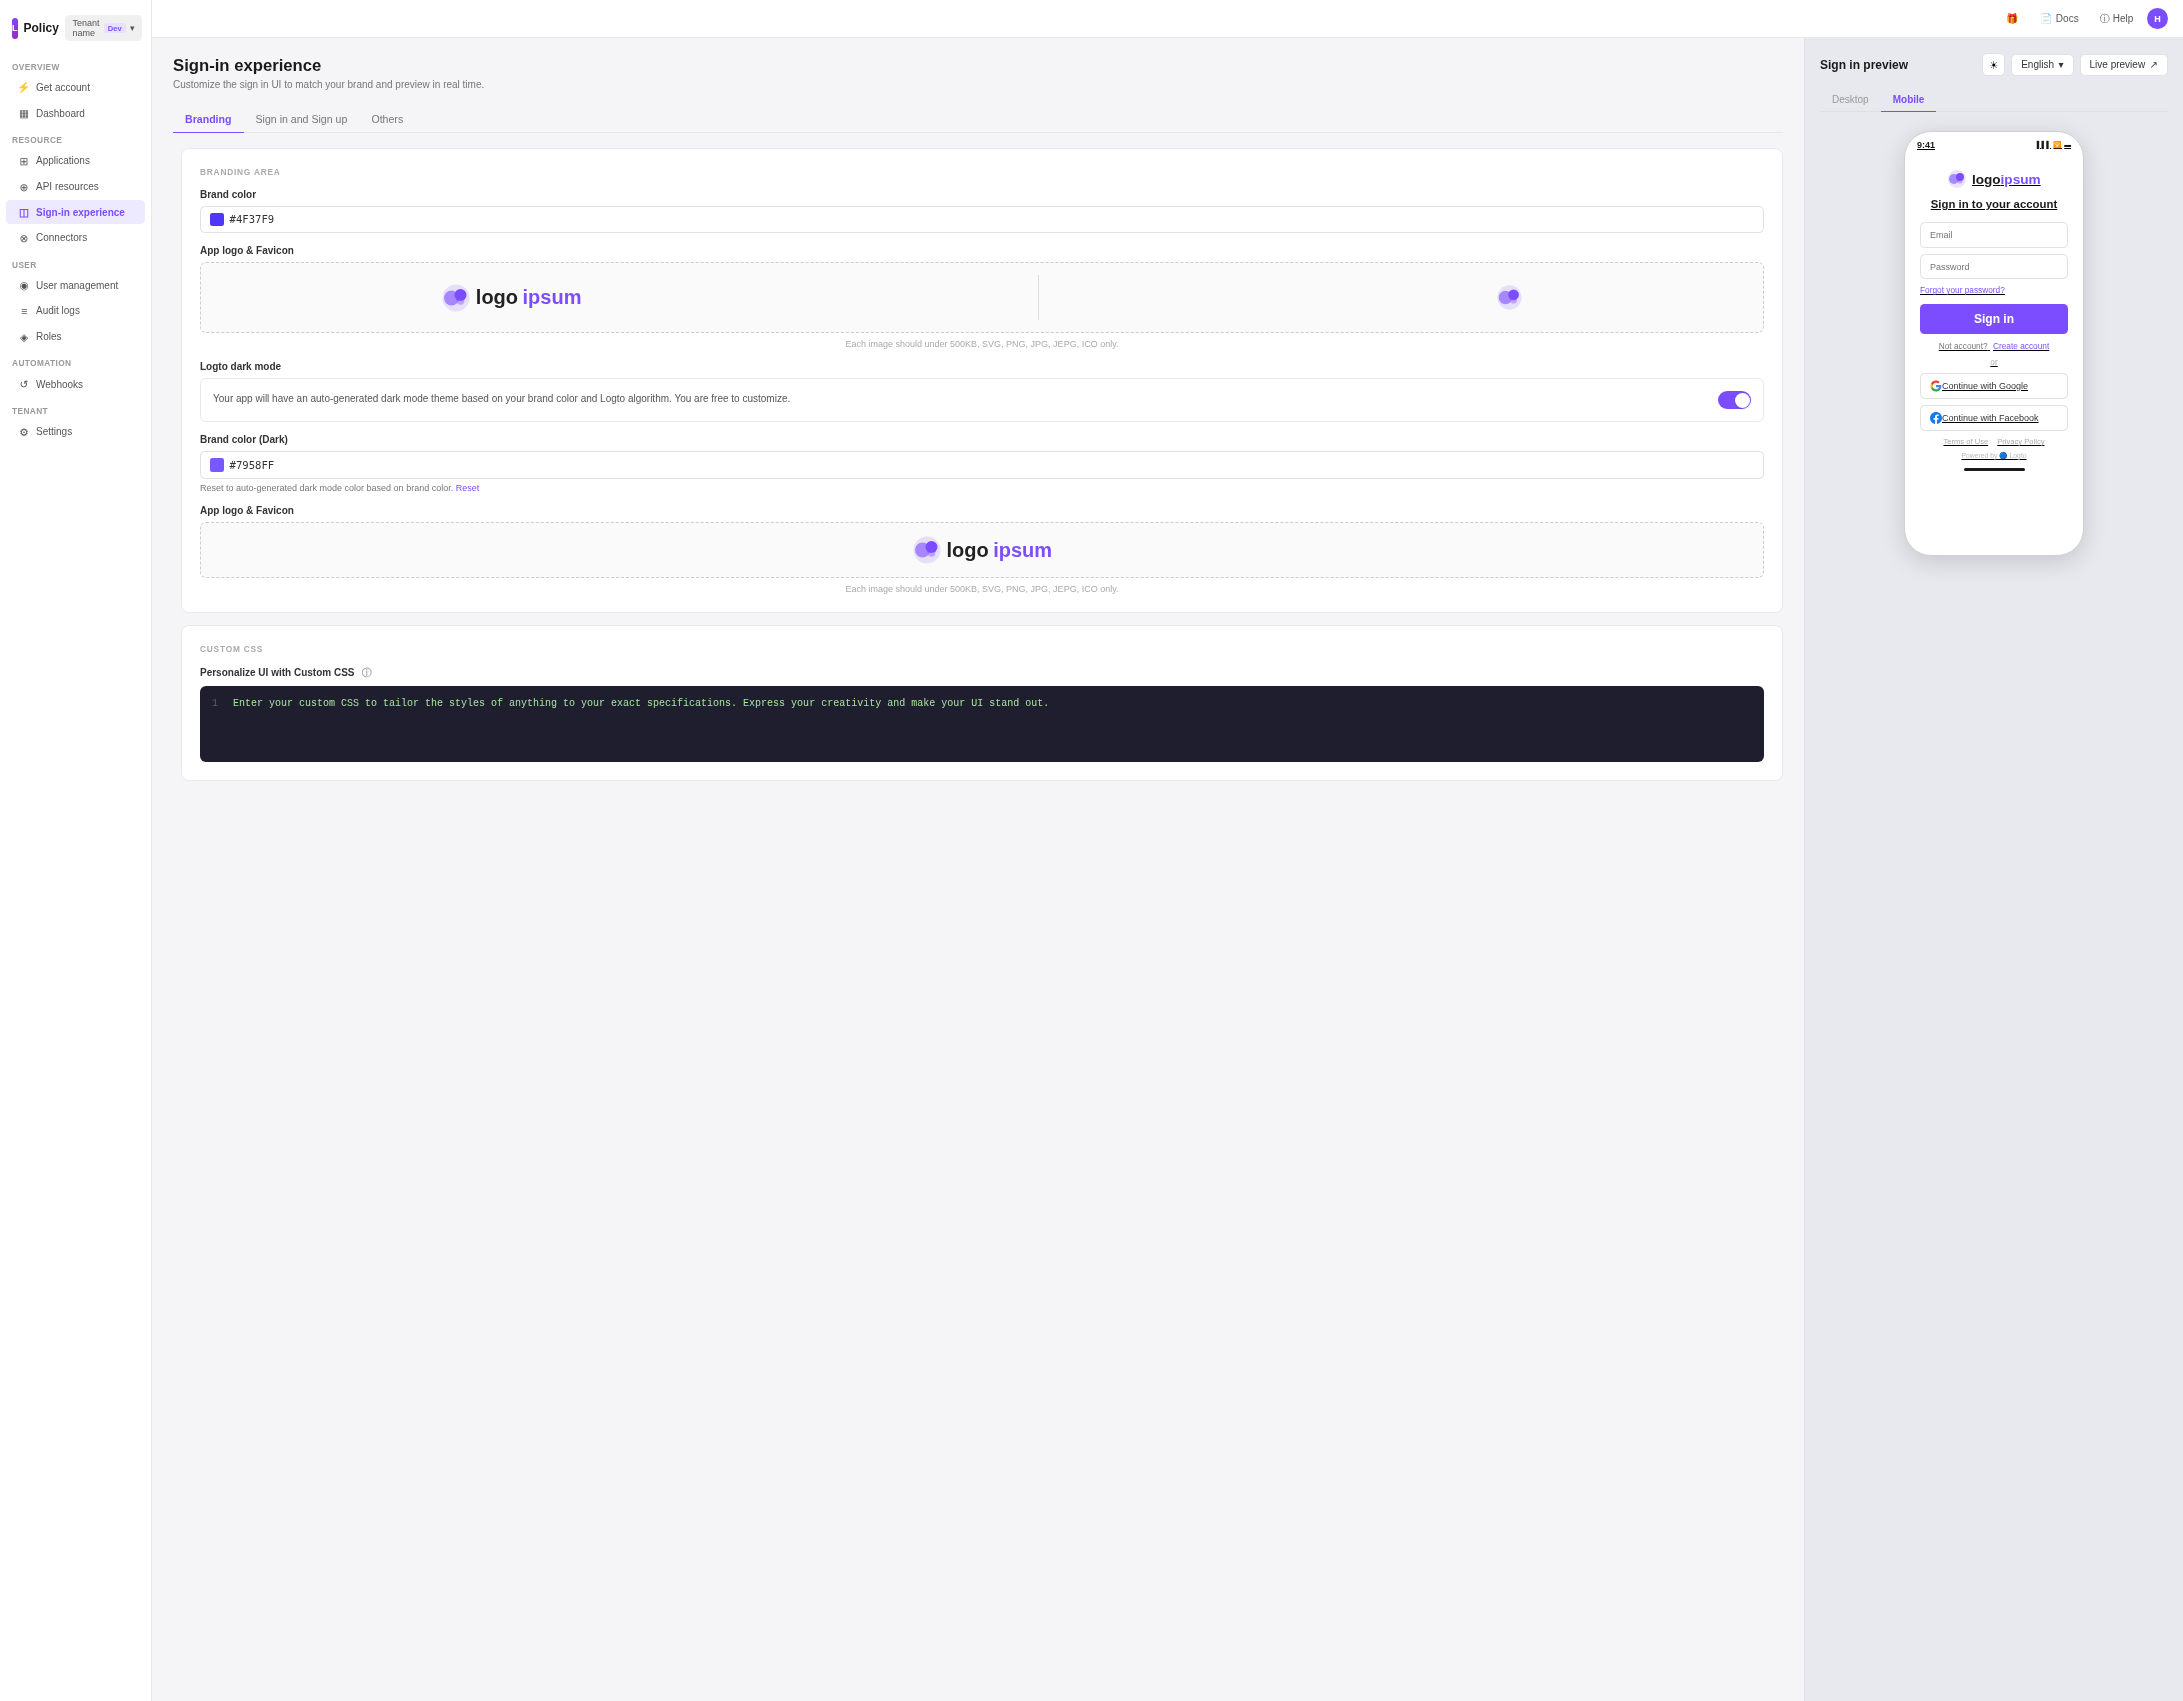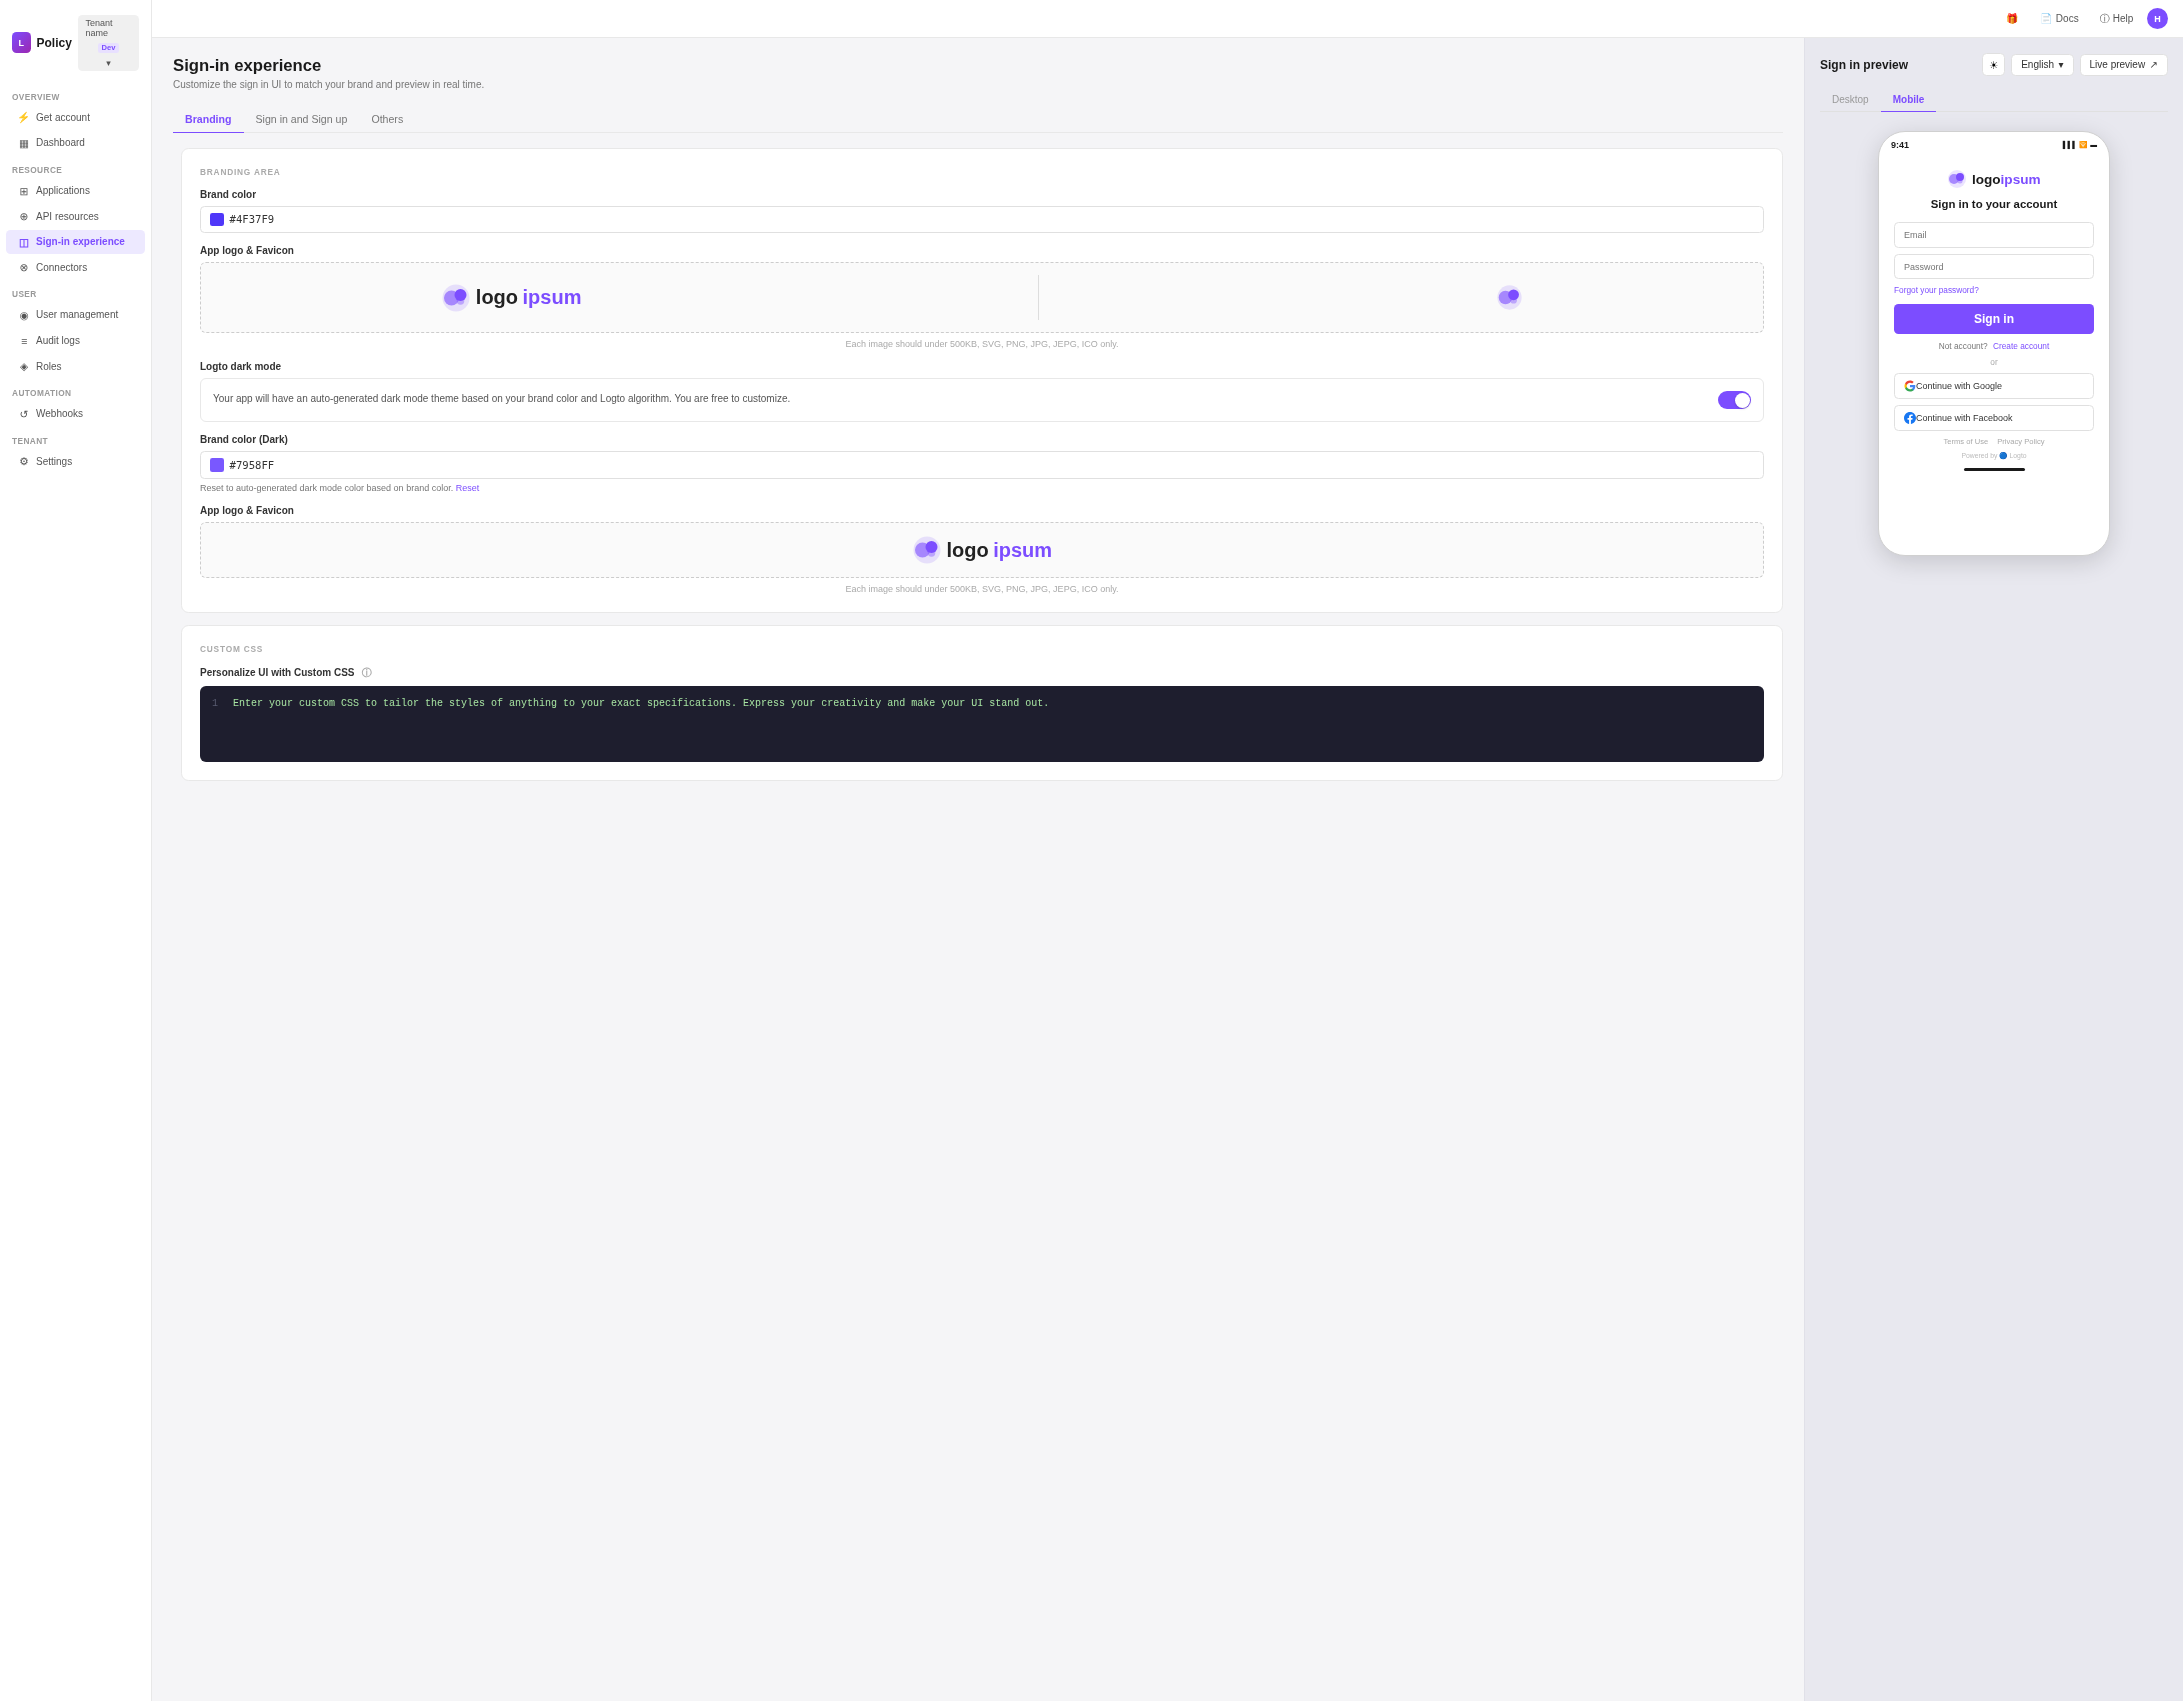--- a/index.html
+++ b/index.html
@@ -3,21 +3,21 @@
   <meta charset="utf-8">
   <style>
     * { box-sizing: border-box; margin: 0; padding: 0; }
     body { font-family: -apple-system, BlinkMacSystemFont, 'Segoe UI', sans-serif; background: #f5f5f7; display: flex; height: 100vh; overflow: hidden; }
 
     
     .sidebar { width: 152px; background: #fff; border-right: 0.8px solid #e8e8e8; display: flex; flex-direction: column; padding: 9px 0; flex-shrink: 0; }
     .sidebar-logo { display: flex; align-items: center; gap: 6px; padding: 6px 12px 12px; }
     .logo-icon { width: 21px; height: 21px; background: linear-gradient(135deg, #7c4dff, #9c27b0); border-radius: 4.5px; display: flex; align-items: center; justify-content: center; color: white; font-size: 9px; font-weight: bold; }
     .logo-text { font-size: 12px; font-weight: 600; color: #1a1a1a; }
-    .tenant-badge { display: flex; align-items: center; gap: 4.5px; padding: 3px 7.6px; background: #f0f0f0; border-radius: 4.5px; font-size: 9px; color: #555; cursor: pointer; flex-direction: column; }
+    .tenant-badge { display: flex; align-items: center; gap: 4.5px; padding: 3px 7.6px; background: #f0f0f0; border-radius: 4.5px; font-size: 9px; color: #555; cursor: pointer; }
     .tenant-badge .badge-dev { background: #e8e0ff; color: #7c4dff; padding: 0.8px 3.8px; border-radius: 2.3px; font-size: 7.6px; font-weight: 600; }
 
     .sidebar-section-label { font-size: 8.3px; color: #999; font-weight: 600; text-transform: uppercase; padding: 9px 12px 3px; letter-spacing: 0.4px; }
     .sidebar-item { display: flex; align-items: center; gap: 6px; padding: 6px 12px; font-size: 10px; color: #555; cursor: pointer; border-radius: 4.5px; margin: 0.8px 6px; }
     .sidebar-item.active { background: #ede9ff; color: #7c4dff; font-weight: 600; }
     .sidebar-item .icon { width: 12px; height: 12px; display: flex; align-items: center; justify-content: center; font-size: 10.6px; flex-shrink: 0; }
     .topbar-btn { display: flex; align-items: center; gap: 3px; padding: 4.5px 7.6px; border: none; background: transparent; color: #555; font-size: 10px; cursor: pointer; border-radius: 4.5px; }
     .avatar { width: 21px; height: 21px; background: #7c4dff; border-radius: 50%; color: white; font-size: 9px; font-weight: bold; display: flex; align-items: center; justify-content: center; }
 
     
@@ -71,21 +71,21 @@
     .preview-lang { display: flex; align-items: center; gap: 4.5px; padding: 4.5px 9px; background: #fff; border: 0.8px solid #e0e0e0; border-radius: 4.5px; font-size: 10px; color: #333; cursor: pointer; }
     .preview-live { display: flex; align-items: center; gap: 4.5px; padding: 4.5px 9px; background: #fff; border: 0.8px solid #e0e0e0; border-radius: 4.5px; font-size: 10px; color: #333; cursor: pointer; }
     .theme-toggle { width: 23px; height: 23px; background: #fff; border: 0.8px solid #e0e0e0; border-radius: 4.5px; display: flex; align-items: center; justify-content: center; cursor: pointer; font-size: 10.6px; }
 
     .preview-tabs { display: flex; gap: 0; border-bottom: 1.5px solid #e0e0e0; margin-bottom: 12px; }
     .preview-tab { padding: 6px 12px; font-size: 10px; color: #999; cursor: pointer; border-bottom: 1.5px solid transparent; margin-bottom: -1.5px; }
     .preview-tab.active { color: #7c4dff; border-bottom-color: #7c4dff; font-weight: 600; }
 
     
     .phone-wrapper { display: flex; justify-content: center; padding: 7.6px 0; }
-    .phone { background: #fff; border-radius: 27px; width: 232px; min-height: 425px; box-shadow: 0 6px 24px rgba(0,0,0,0.15); overflow: hidden; position: relative; border: 1.5px solid #d0d0d0; }
+    .phone { background: #fff; border-radius: 27px; width: 180px; min-height: 425px; box-shadow: 0 6px 24px rgba(0,0,0,0.15); overflow: hidden; position: relative; border: 1.5px solid #d0d0d0; text-decoration: underline; }
     .phone-status { display: flex; justify-content: space-between; align-items: center; padding: 7.6px 12px 4.5px; font-size: 8.3px; font-weight: 600; color: #1a1a1a; }
     .phone-time { font-size: 9px; font-weight: 700; }
     .phone-icons { display: flex; align-items: center; gap: 2.3px; font-size: 6.8px; }
 
     .phone-content { padding: 15px 15px 12px; }
     .phone-logo { display: flex; justify-content: center; margin-bottom: 9px; }
     .phone-logo-inner { display: flex; align-items: center; gap: 4.5px; }
     .phone-logo-text { font-size: 13.6px; font-weight: 700; }
     .phone-logo-text .ipsum { color: #7c4dff; }
     .phone-signin-title { text-align: center; font-size: 11.4px; font-weight: 700; color: #1a1a1a; margin-bottom: 12px; }

